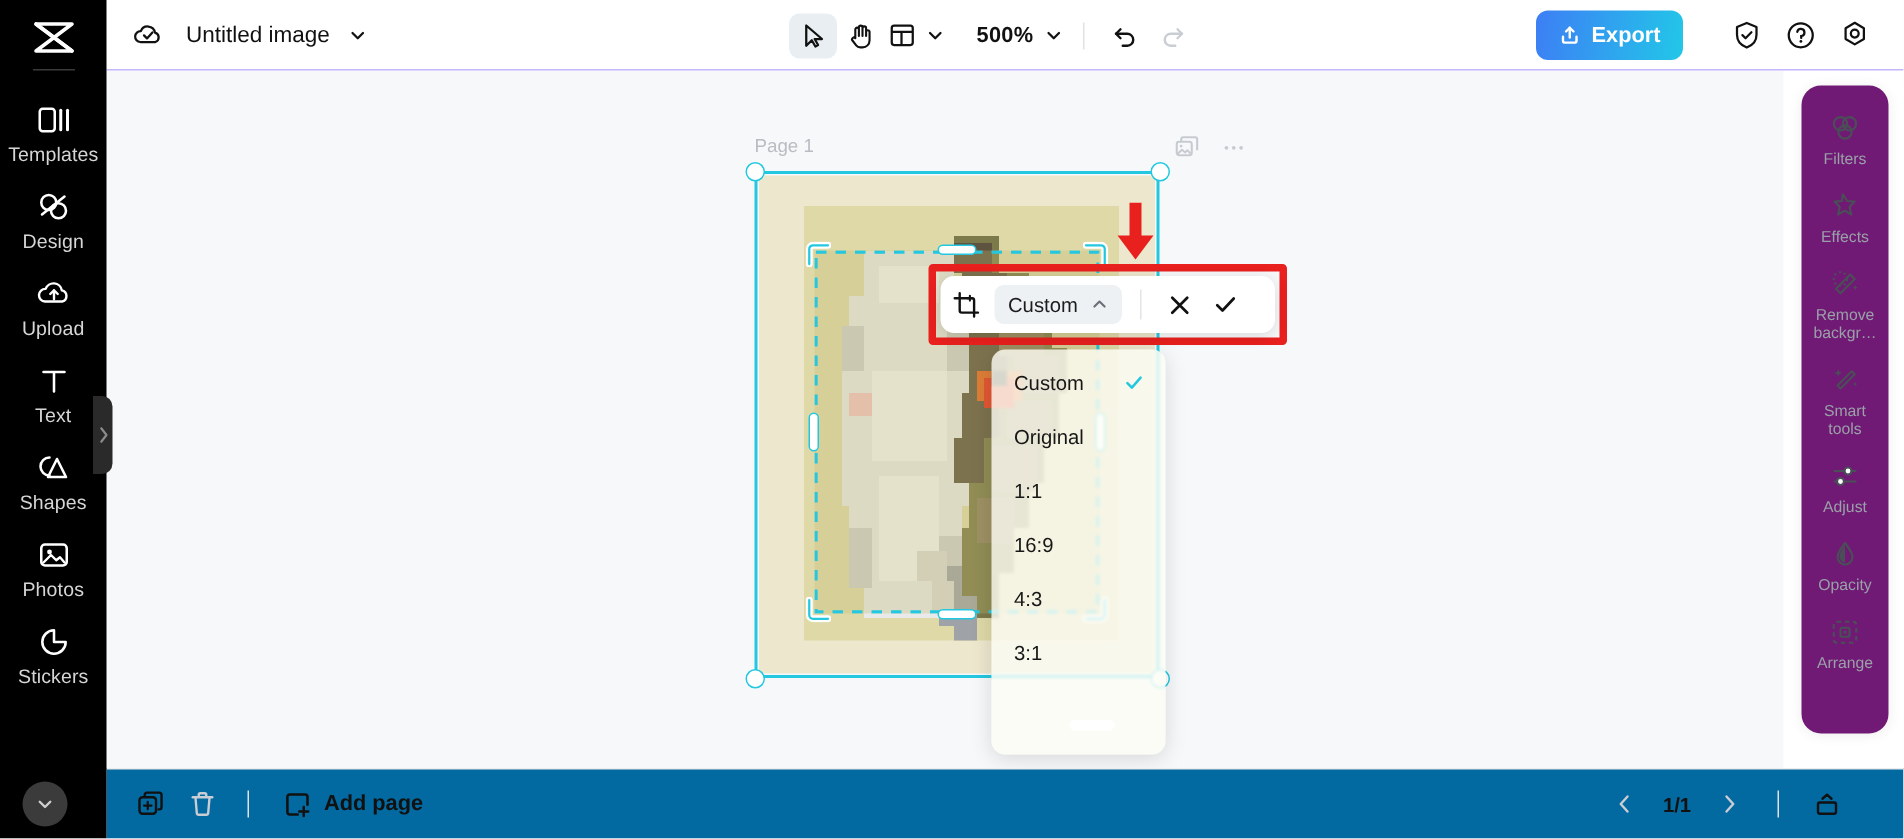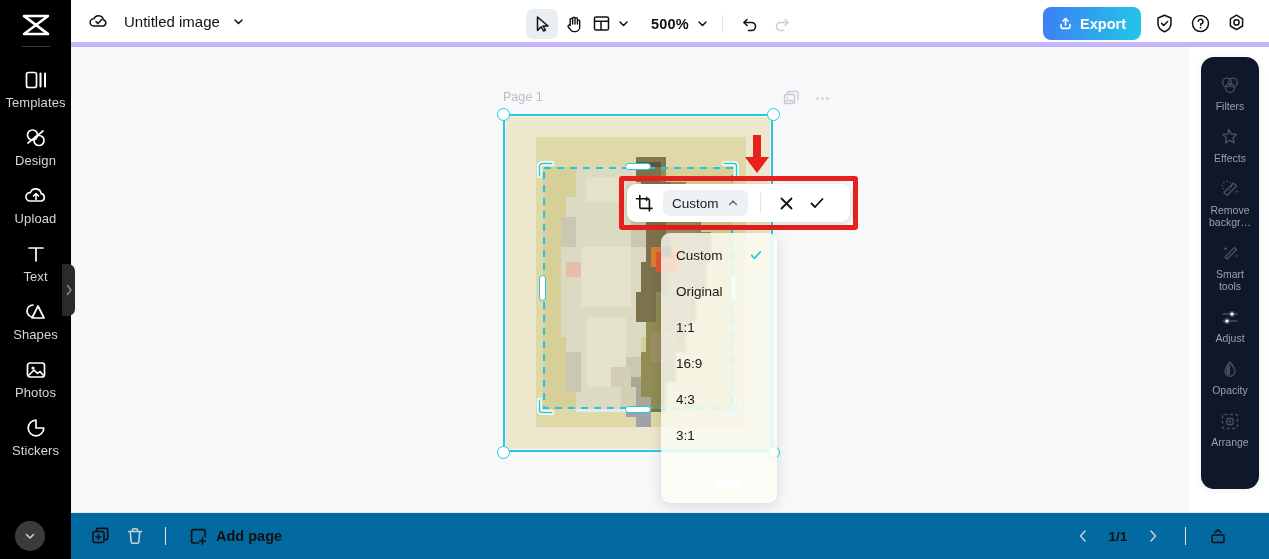--- a/index.html
+++ b/index.html
@@ -42,21 +42,21 @@
     position: absolute; left: 62px; top: 264px;
     width: 13px; height: 52px;
     background: #2a2a2a; border-radius: 0 7px 7px 0;
     display: flex; align-items: center; justify-content: center;
     z-index: 61; cursor: pointer;
   }
 
   
   #topbar {
     position: absolute; left: 71px; top: 0; width: 1198px; height: 47px;
-    background: #ffffff; border-bottom: 5px solid #c4b5fd;
+    background: #ffffff; border-bottom: 1px solid #c4b5fd;
     display: flex; align-items: center; z-index: 50;
   }
   #doc-group { display: flex; align-items: center; margin-left: 17px; }
   #cloud-icon { width: 22px; height: 22px; display:flex; align-items:center; justify-content:center;}
   #doc-title { margin-left: 14px; font-size: 15px; color: #111; font-weight: 400; }
   #doc-caret { margin-left: 12px; display:flex; cursor:pointer; }
 
   #tools-group {
     position: absolute; left: 455px; top: 0; height: 47px;
     display: flex; align-items: center;
@@ -72,21 +72,21 @@
 
   #right-group {
     position: absolute; right: 16px; top: 0; height: 47px;
     display: flex; align-items: center; gap: 2px;
   }
   #export-btn {
     display: flex; align-items: center; gap: 7px;
     height: 33px; padding: 0 15px; border-radius: 8px;
     background: linear-gradient(100deg, #3d7ef5 0%, #22c7e8 100%);
     color: #fff; font-size: 14.5px; font-weight: 700; cursor: pointer;
-    margin-right: 4px;
+    margin-right: 23px;
   }
   .icon-btn { width: 34px; height: 34px; display:flex; align-items:center; justify-content:center; cursor:pointer; border-radius:6px; }
 
   
   #canvas-area {
     position: absolute; left: 71px; top: 47px;
     width: 1118px; height: 465px; background: #f7f8fa;
     overflow: hidden;
   }
   #page-label {
@@ -182,21 +182,21 @@
   #ratio-menu-inner { padding-top: 4px; }
   #menu-scroll {
     position: absolute; left: 52px; bottom: 16px;
     width: 30px; height: 7px; border-radius: 4px; background: #ffffff;
   }
 
   
   #rightpanel {
     position: absolute; right: 10px; top: 57px;
     width: 58px; height: 432px;
-    background: #0f172a; border-radius: 13px;
+    background: #701a75; border-radius: 13px;
     box-shadow: 0 1px 9px rgba(0,0,0,0.07);
     display: flex; flex-direction: column; align-items: center;
     padding-top: 9px; z-index: 40;
   }
   #rp-strip {
     position: absolute; right: 0; top: 47px;
     width: 80px; height: 465px; background: #ffffff; z-index: 38;
   }
   .rp-item {
     width: 58px; padding: 8px 0 6px;

